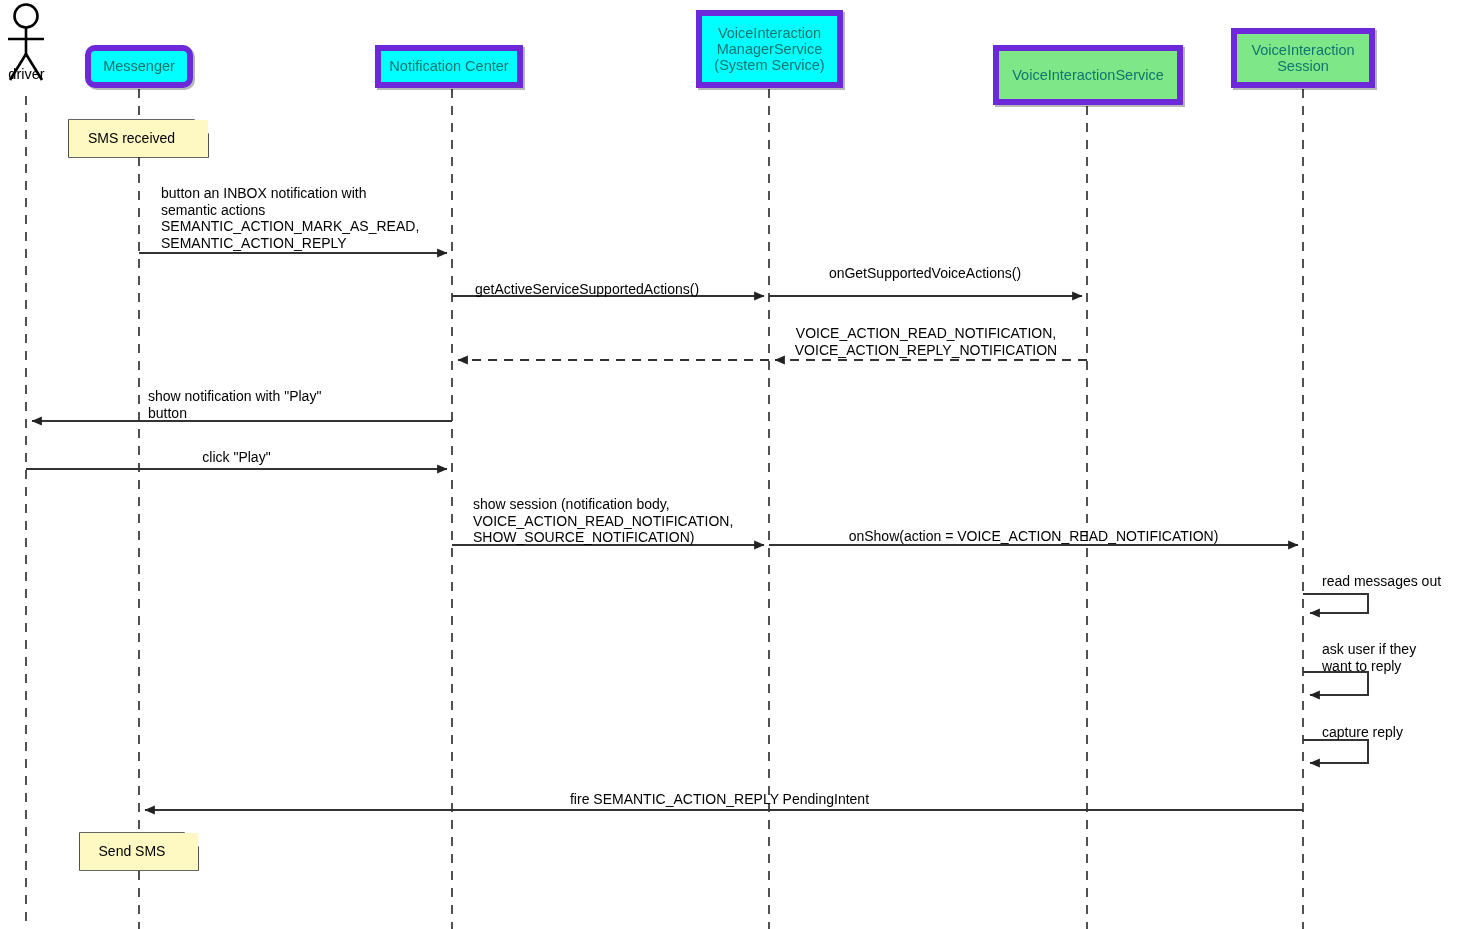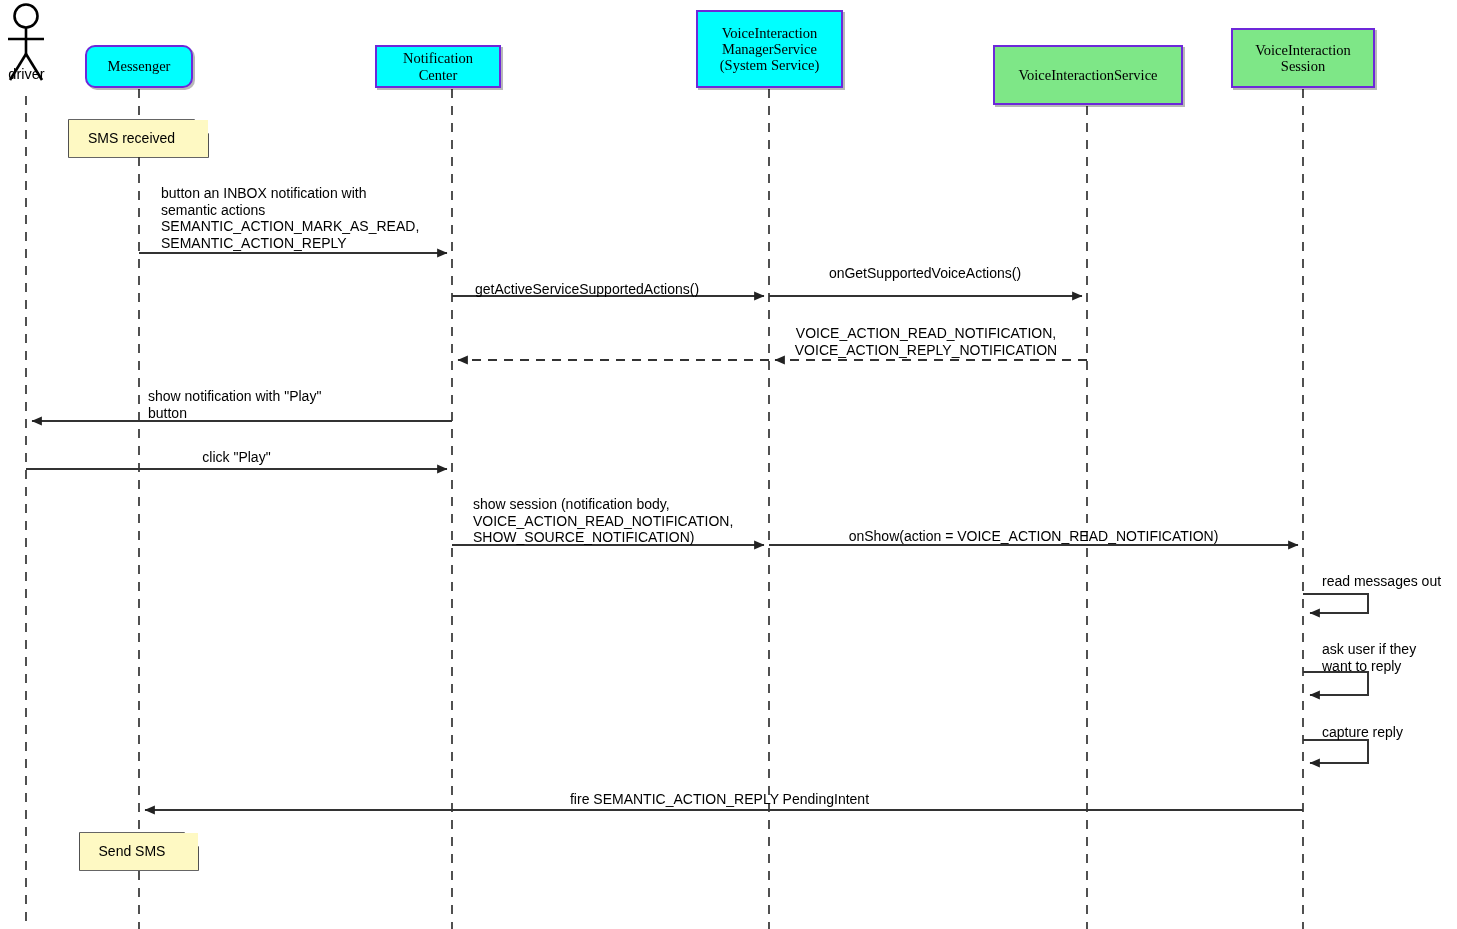--- a/index.html
+++ b/index.html
@@ -22,32 +22,31 @@
   #diagram-svg {
     position: absolute;
     left: 0;
     top: 0;
     width: 1457px;
     height: 929px;
   }
   .lifeline-box {
     position: absolute;
     box-sizing: border-box;
-    border: 2px solid #6d28d9;
+    border: 6px solid #6d28d9;
     box-shadow: 2px 2px 0 0 rgba(0,0,0,0.28);
     display: flex;
     align-items: center;
     justify-content: center;
     text-align: center;
     line-height: 1.12;
     font-size: 14.5px;
-    color: #000000;
+    color: #0f766e;
     white-space: pre-line;
     padding: 2px 6px;
-    font-family: Liberation Serif, serif;
   }
   .note-box {
     position: absolute;
     box-sizing: border-box;
     background: #fef9c3;
     font-size: 14px;
     color: #000000;
   }
   .note-box .note-label {
     position: absolute;
@@ -140,21 +139,21 @@
 
       <path d="M 80 833 L 184 833 L 198 847 L 198 870 L 80 870 Z"></path>
       <path d="M 184 833 L 184 847 L 198 847" fill="none"></path>
     </g>
   </svg>
 
   <div class="lifeline-box" style="left:85px; top:45px; width:108px; height:43px; background:#00ffff;border-radius:10px;">
     <span>Messenger</span>
   </div>
 
-  <div class="lifeline-box" style="left:375px; top:45px; width:126px; height:43px; background:#00ffff;">
+  <div class="lifeline-box" style="left:375px; top:45px; width:148px; height:43px; background:#00ffff;">
     <span>Notification Center</span>
   </div>
 
   <div class="lifeline-box" style="left:696px; top:10px; width:147px; height:78px; background:#00ffff;">
     <span>VoiceInteraction
 ManagerService
 (System Service)</span>
   </div>
 
   <div class="lifeline-box" style="left:993px; top:45px; width:190px; height:60px; background:#7ee787;">

